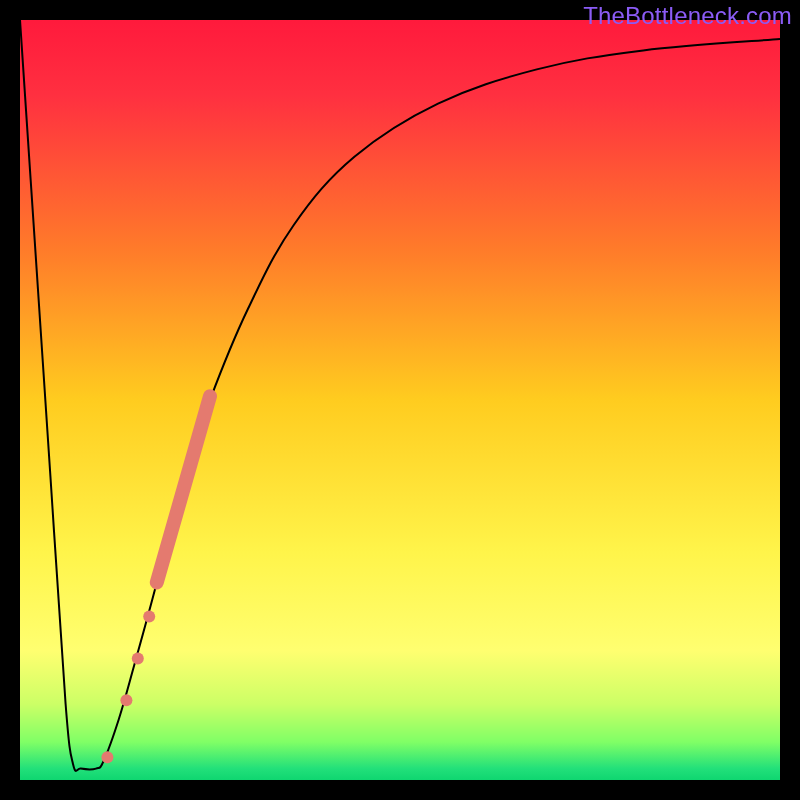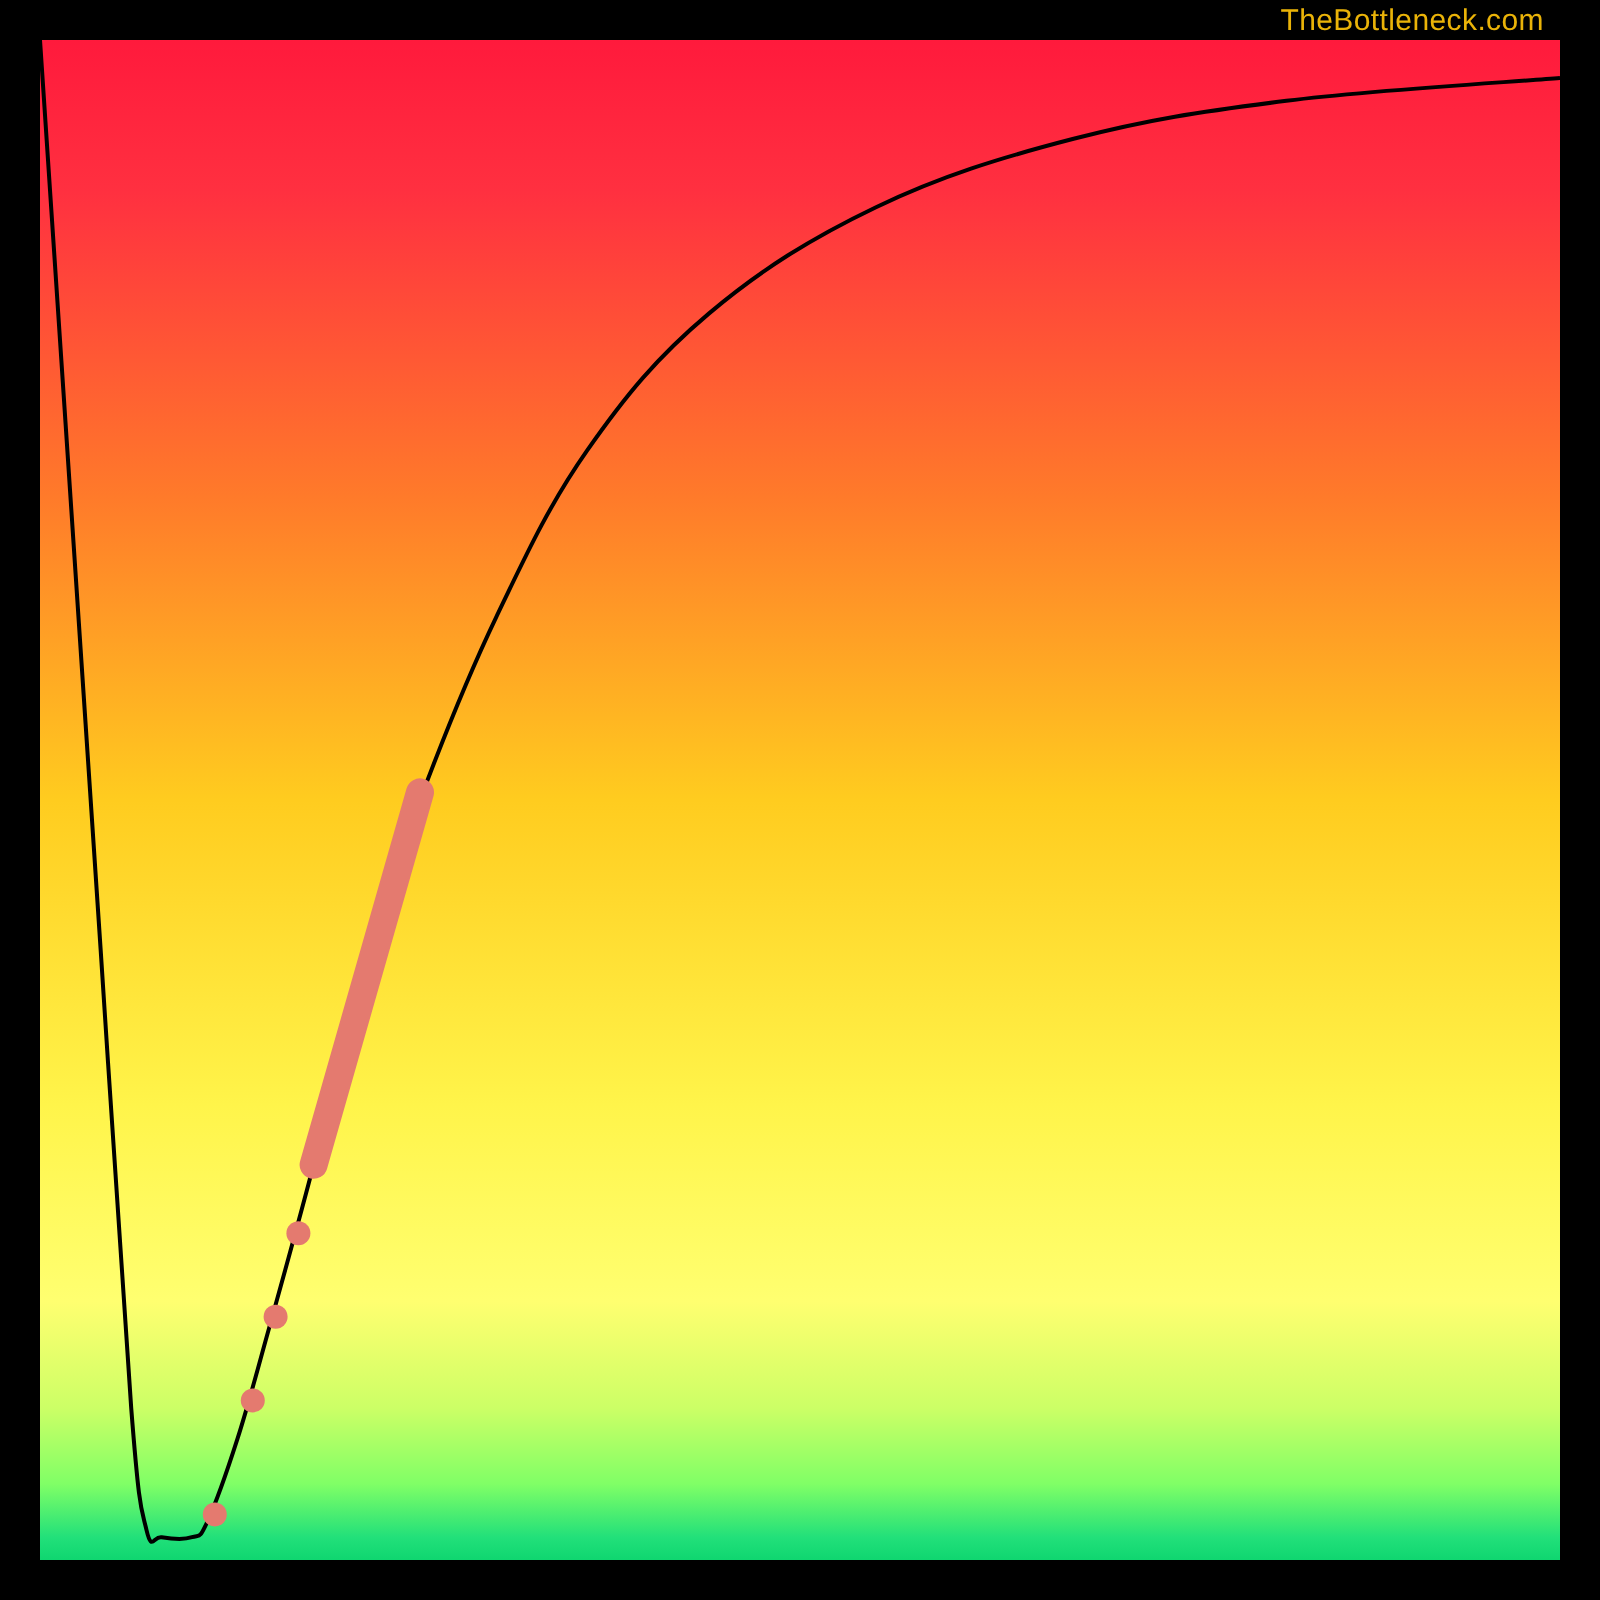--- a/index.html
+++ b/index.html
@@ -13,24 +13,24 @@
   }
   .outer {
     width: 800px;
     height: 800px;
     background: #000;
     position: relative;
   }
   .watermark {
     position: absolute;
     top: 2px;
-    right: 28px;
-    font-size: 15px;
+    right: 8px;
+    font-size: 24px;
     font-weight: 500;
-    color: #eab308;
+    color: #8b5cf6;
     letter-spacing: 0.2px;
     z-index: 5;
   }
   svg.plot {
     position: absolute;
     left: 20px;
     top: 20px;
     width: 760px;
     height: 760px;
     display: block;

